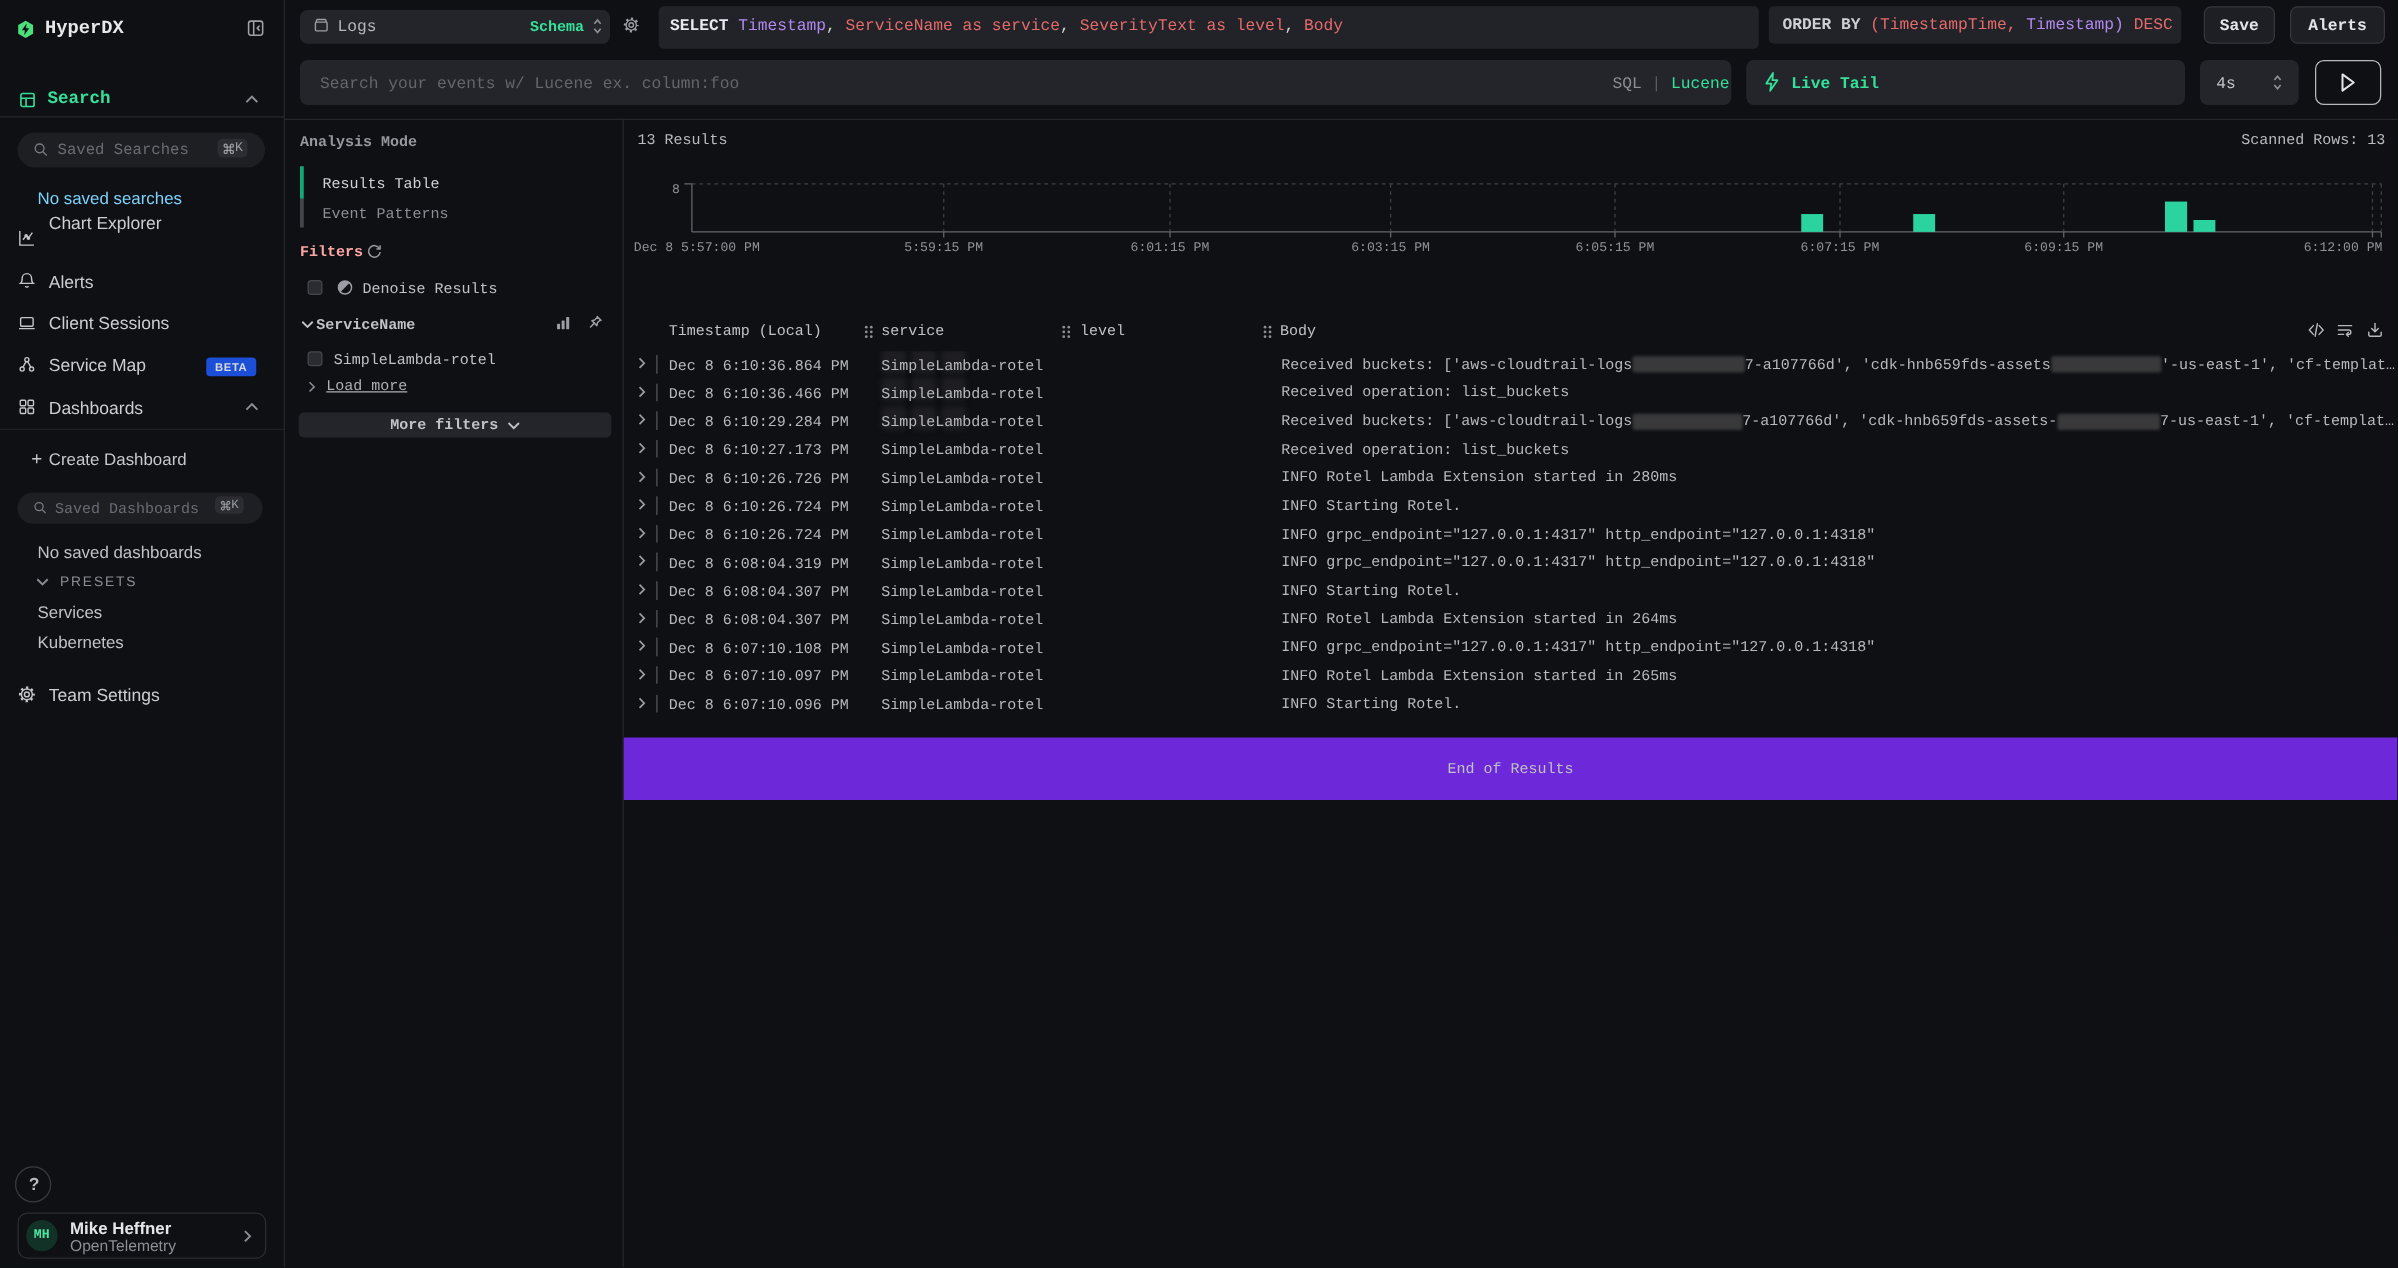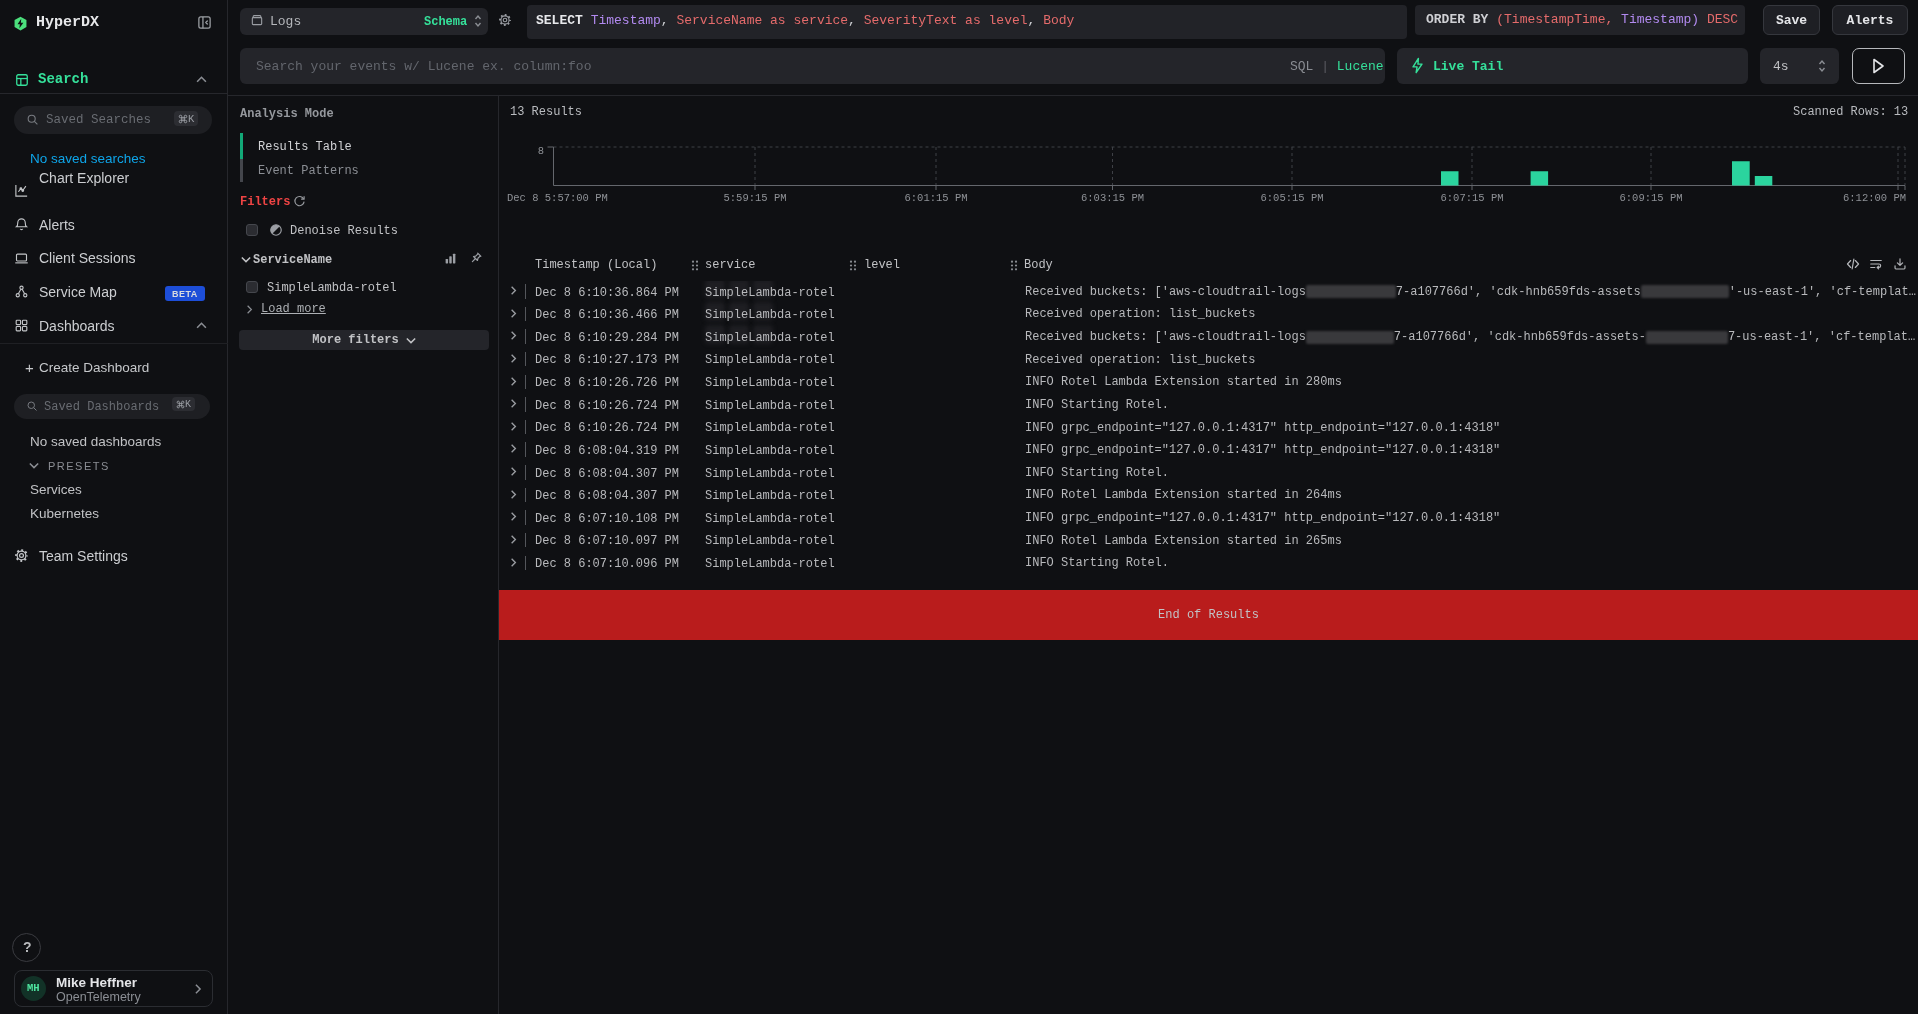--- a/index.html
+++ b/index.html
@@ -69,21 +69,21 @@
       <line x1="15.5" y1="15.5" x2="21" y2="21"></line>
   </svg>
   <div class="abs mono" style="left:46px;top:113px;font-size:12.5px;color:#696c72;">Saved Searches</div>
   <div class="abs kbd" style="left:174px;top:111px;display:flex;align-items:center;gap:0;">
     <svg width="10" height="10" viewBox="0 0 24 24" fill="none" stroke="#9a9da3" stroke-width="2.4">
         <path d="M15 6v12a3 3 0 1 0 3-3H6a3 3 0 1 0 3 3V6a3 3 0 1 0-3 3h12a3 3 0 1 0-3-3"></path>
       </svg>
       <span style="letter-spacing:0;">K</span>
     </div>
 
-  <div class="abs" style="left:30px;top:151px;font-size:13.5px;color:#0ea5e9;">No saved searches</div>
+  <div class="abs" style="left:30px;top:151px;font-size:13.5px;color:#7dd3fc;">No saved searches</div>
 
   <svg class="abs" style="left:14px;top:183px" width="15" height="15" viewBox="0 0 24 24" fill="none" stroke="#c3c5c8" stroke-width="1.8">
     <path d="M3 3 V21 H21"></path>
     <path d="M7 14 L11 9 L14 12 L19 5"></path>
     <circle cx="11" cy="9" r="1.4" fill="#c3c5c8"></circle>
       <circle cx="14" cy="12" r="1.4" fill="#c3c5c8"></circle>
   </svg>
   <div class="abs nav-label" style="left:39px;top:170px;">Chart Explorer</div>
 
   <svg class="abs" style="left:14px;top:217px" width="15" height="15" viewBox="0 0 24 24" fill="none" stroke="#c3c5c8" stroke-width="1.8">
@@ -214,21 +214,21 @@
   </svg>
 
   <div class="abs" style="left:498px;top:95px;width:1px;height:919px;background:#26272c;"></div>
 
   <div class="abs mono" style="left:240px;top:107px;font-size:12px;font-weight:bold;color:#95989d;">Analysis Mode</div>
   <div class="abs" style="left:240px;top:133px;width:2.5px;height:25.5px;background:#12a877;"></div>
   <div class="abs" style="left:240px;top:158.5px;width:2.5px;height:23.5px;background:#44464c;"></div>
   <div class="abs mono" style="left:258px;top:140px;font-size:12px;color:#d2d3d6;">Results Table</div>
   <div class="abs mono" style="left:258px;top:164px;font-size:12px;color:#8b8e94;">Event Patterns</div>
 
-  <div class="abs mono" style="left:240px;top:195px;font-size:12px;font-weight:bold;color:#ef4444;">Filters</div>
+  <div class="abs mono" style="left:240px;top:195px;font-size:12px;font-weight:bold;color:#fca5a5;">Filters</div>
   <svg class="abs" style="left:293px;top:194px" width="13" height="13" viewBox="0 0 24 24" fill="none" stroke="#95989d" stroke-width="2.2">
     <path d="M19.5 9 a8.5 8.5 0 1 0 1 5"></path>
     <path d="M20.5 4 L20.5 9.5 L15 9.5" stroke-linejoin="round"></path>
   </svg>
 
   <div class="abs" style="left:246px;top:224px;width:12px;height:12px;background:#2b2c31;border:1px solid #45474d;border-radius:3px;"></div>
   <svg class="abs" style="left:269px;top:223px" width="14" height="14" viewBox="0 0 24 24">
     <circle cx="12" cy="12" r="9" fill="none" stroke="#9b9ea4" stroke-width="2"></circle>
     <path d="M5.6 18.4 A9 9 0 0 1 18.4 5.6 Z" fill="#9b9ea4"></path>
   </svg>
@@ -473,16 +473,16 @@
       <svg class="chev" width="7" height="9" viewBox="0 0 8 12" fill="none" stroke="#9a9da2" stroke-width="1.8">
           <path d="M1.5 1 L6.5 6 L1.5 11"></path>
         </svg>
       <div class="vb"></div>
         <span class="ts">Dec 8 6:07:10.096 PM</span>
         <span class="svc">SimpleLambda-rotel</span>
       <div class="bd"><span>INFO Starting Rotel.</span></div>
     </div>
   </div>
 
-  <div class="abs mono" style="left:499px;top:590px;width:1419px;height:50px;background:#b91c1c;display:flex;
+  <div class="abs mono" style="left:499px;top:590px;width:1419px;height:50px;background:#6d28d9;display:flex;
        align-items:center;justify-content:center;font-size:12px;color:#c1c2c5;">End of Results</div>
 
 </div>
 
 </body></html>

